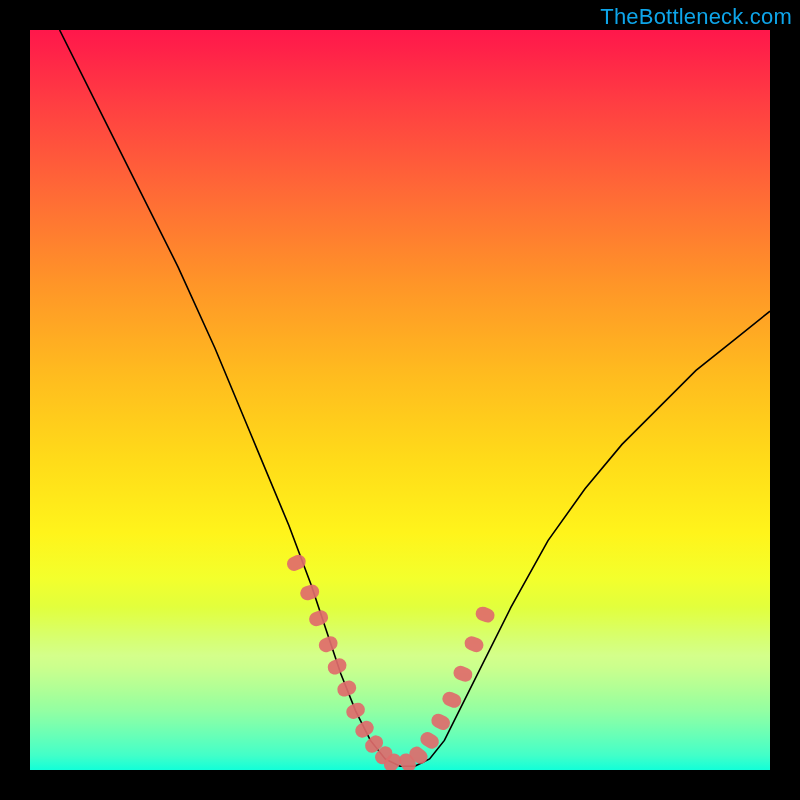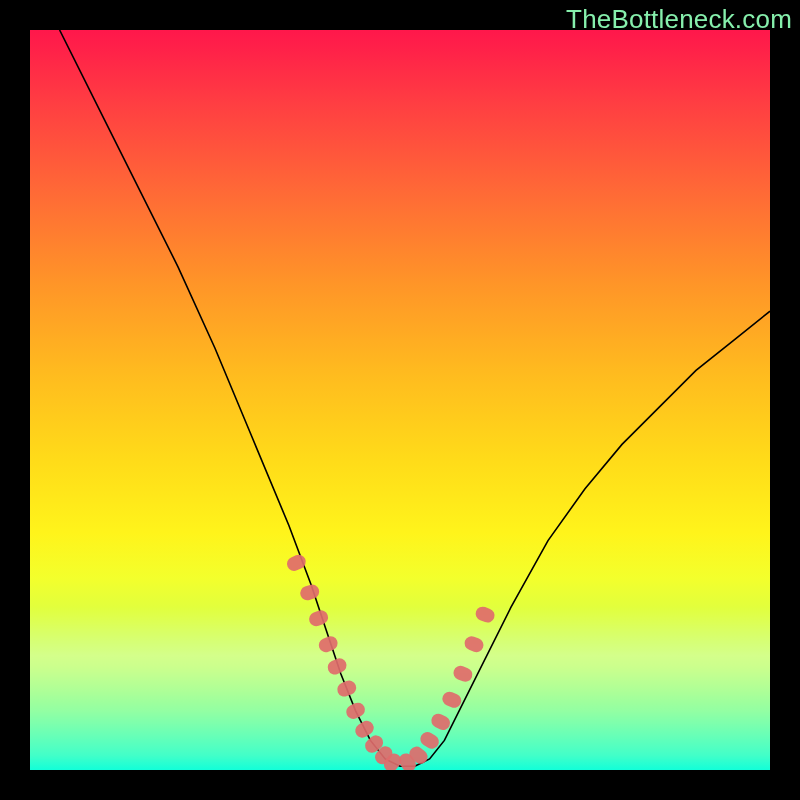--- a/index.html
+++ b/index.html
@@ -52,22 +52,22 @@
   .curve-svg {
     position: absolute;
     left: 0; top: 0;
     width: 100%; height: 100%;
   }
   .watermark {
     position: absolute;
     top: 4px;
     right: 8px;
     font-family: Arial, Helvetica, sans-serif;
-    font-size: 26px;
-    color: #86efac;
+    font-size: 22px;
+    color: #0ea5e9;
     letter-spacing: 0.2px;
     user-select: none;
   }
 </style>
 </head>
 <body>
 
 <div class="frame">
   <div class="plot-area">
     <div class="haze g"></div>

